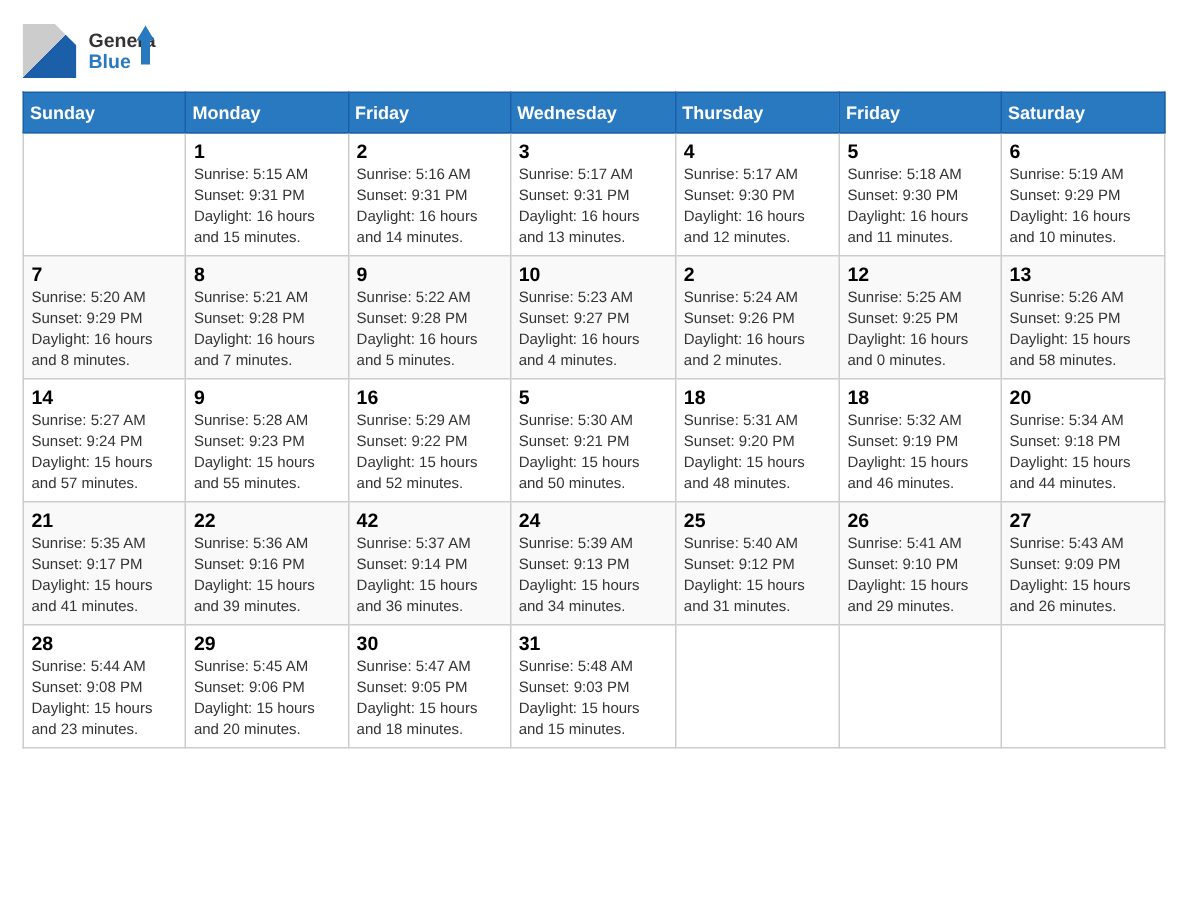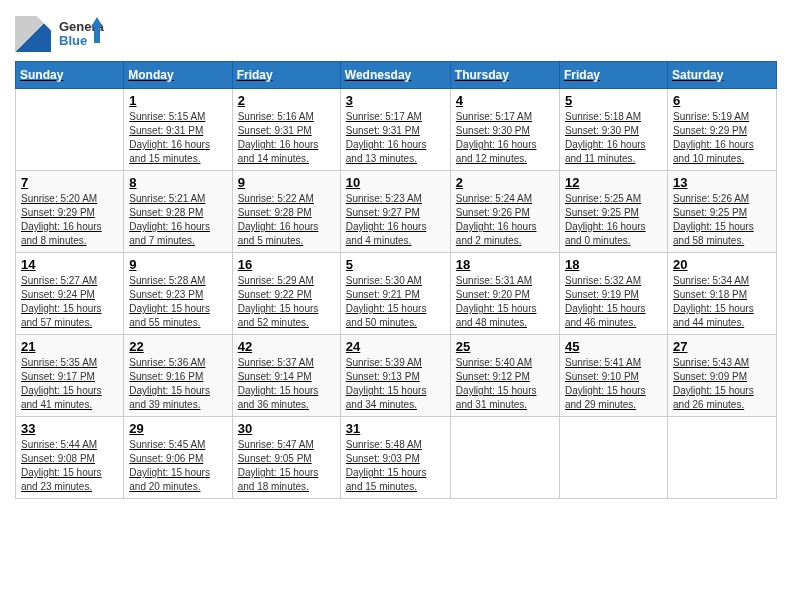--- a/index.html
+++ b/index.html
@@ -30,21 +30,20 @@
       color: #333;
     }
     .location {
       font-size: 14px;
       color: #555;
     }
     table {
       width: 100%;
       border-collapse: collapse;
       font-size: 10.5px;
-      text-decoration: underline;
     }
     thead th {
       background-color: #2979c0;
       color: #fff;
       padding: 6px 4px;
       text-align: left;
       font-size: 12px;
       font-weight: bold;
       border: 1px solid #1a5fa8;
     }
@@ -254,35 +253,35 @@
           Sunrise: 5:39 AM<br>Sunset: 9:13 PM<br>Daylight: 15 hours and 34 minutes.
         </div>
       </td>
         <td>
         <div class="day-number">25</div>
         <div class="day-info">
           Sunrise: 5:40 AM<br>Sunset: 9:12 PM<br>Daylight: 15 hours and 31 minutes.
         </div>
       </td>
         <td>
-        <div class="day-number">45</div>
+        <div class="day-number">26</div>
         <div class="day-info">
           Sunrise: 5:41 AM<br>Sunset: 9:10 PM<br>Daylight: 15 hours and 29 minutes.
         </div>
       </td>
         <td>
         <div class="day-number">27</div>
         <div class="day-info">
           Sunrise: 5:43 AM<br>Sunset: 9:09 PM<br>Daylight: 15 hours and 26 minutes.
         </div>
       </td>
       </tr>
       <tr>
         <td>
-        <div class="day-number">33</div>
+        <div class="day-number">28</div>
         <div class="day-info">
           Sunrise: 5:44 AM<br>Sunset: 9:08 PM<br>Daylight: 15 hours and 23 minutes.
         </div>
       </td>
         <td>
         <div class="day-number">29</div>
         <div class="day-info">
           Sunrise: 5:45 AM<br>Sunset: 9:06 PM<br>Daylight: 15 hours and 20 minutes.
         </div>
       </td>

